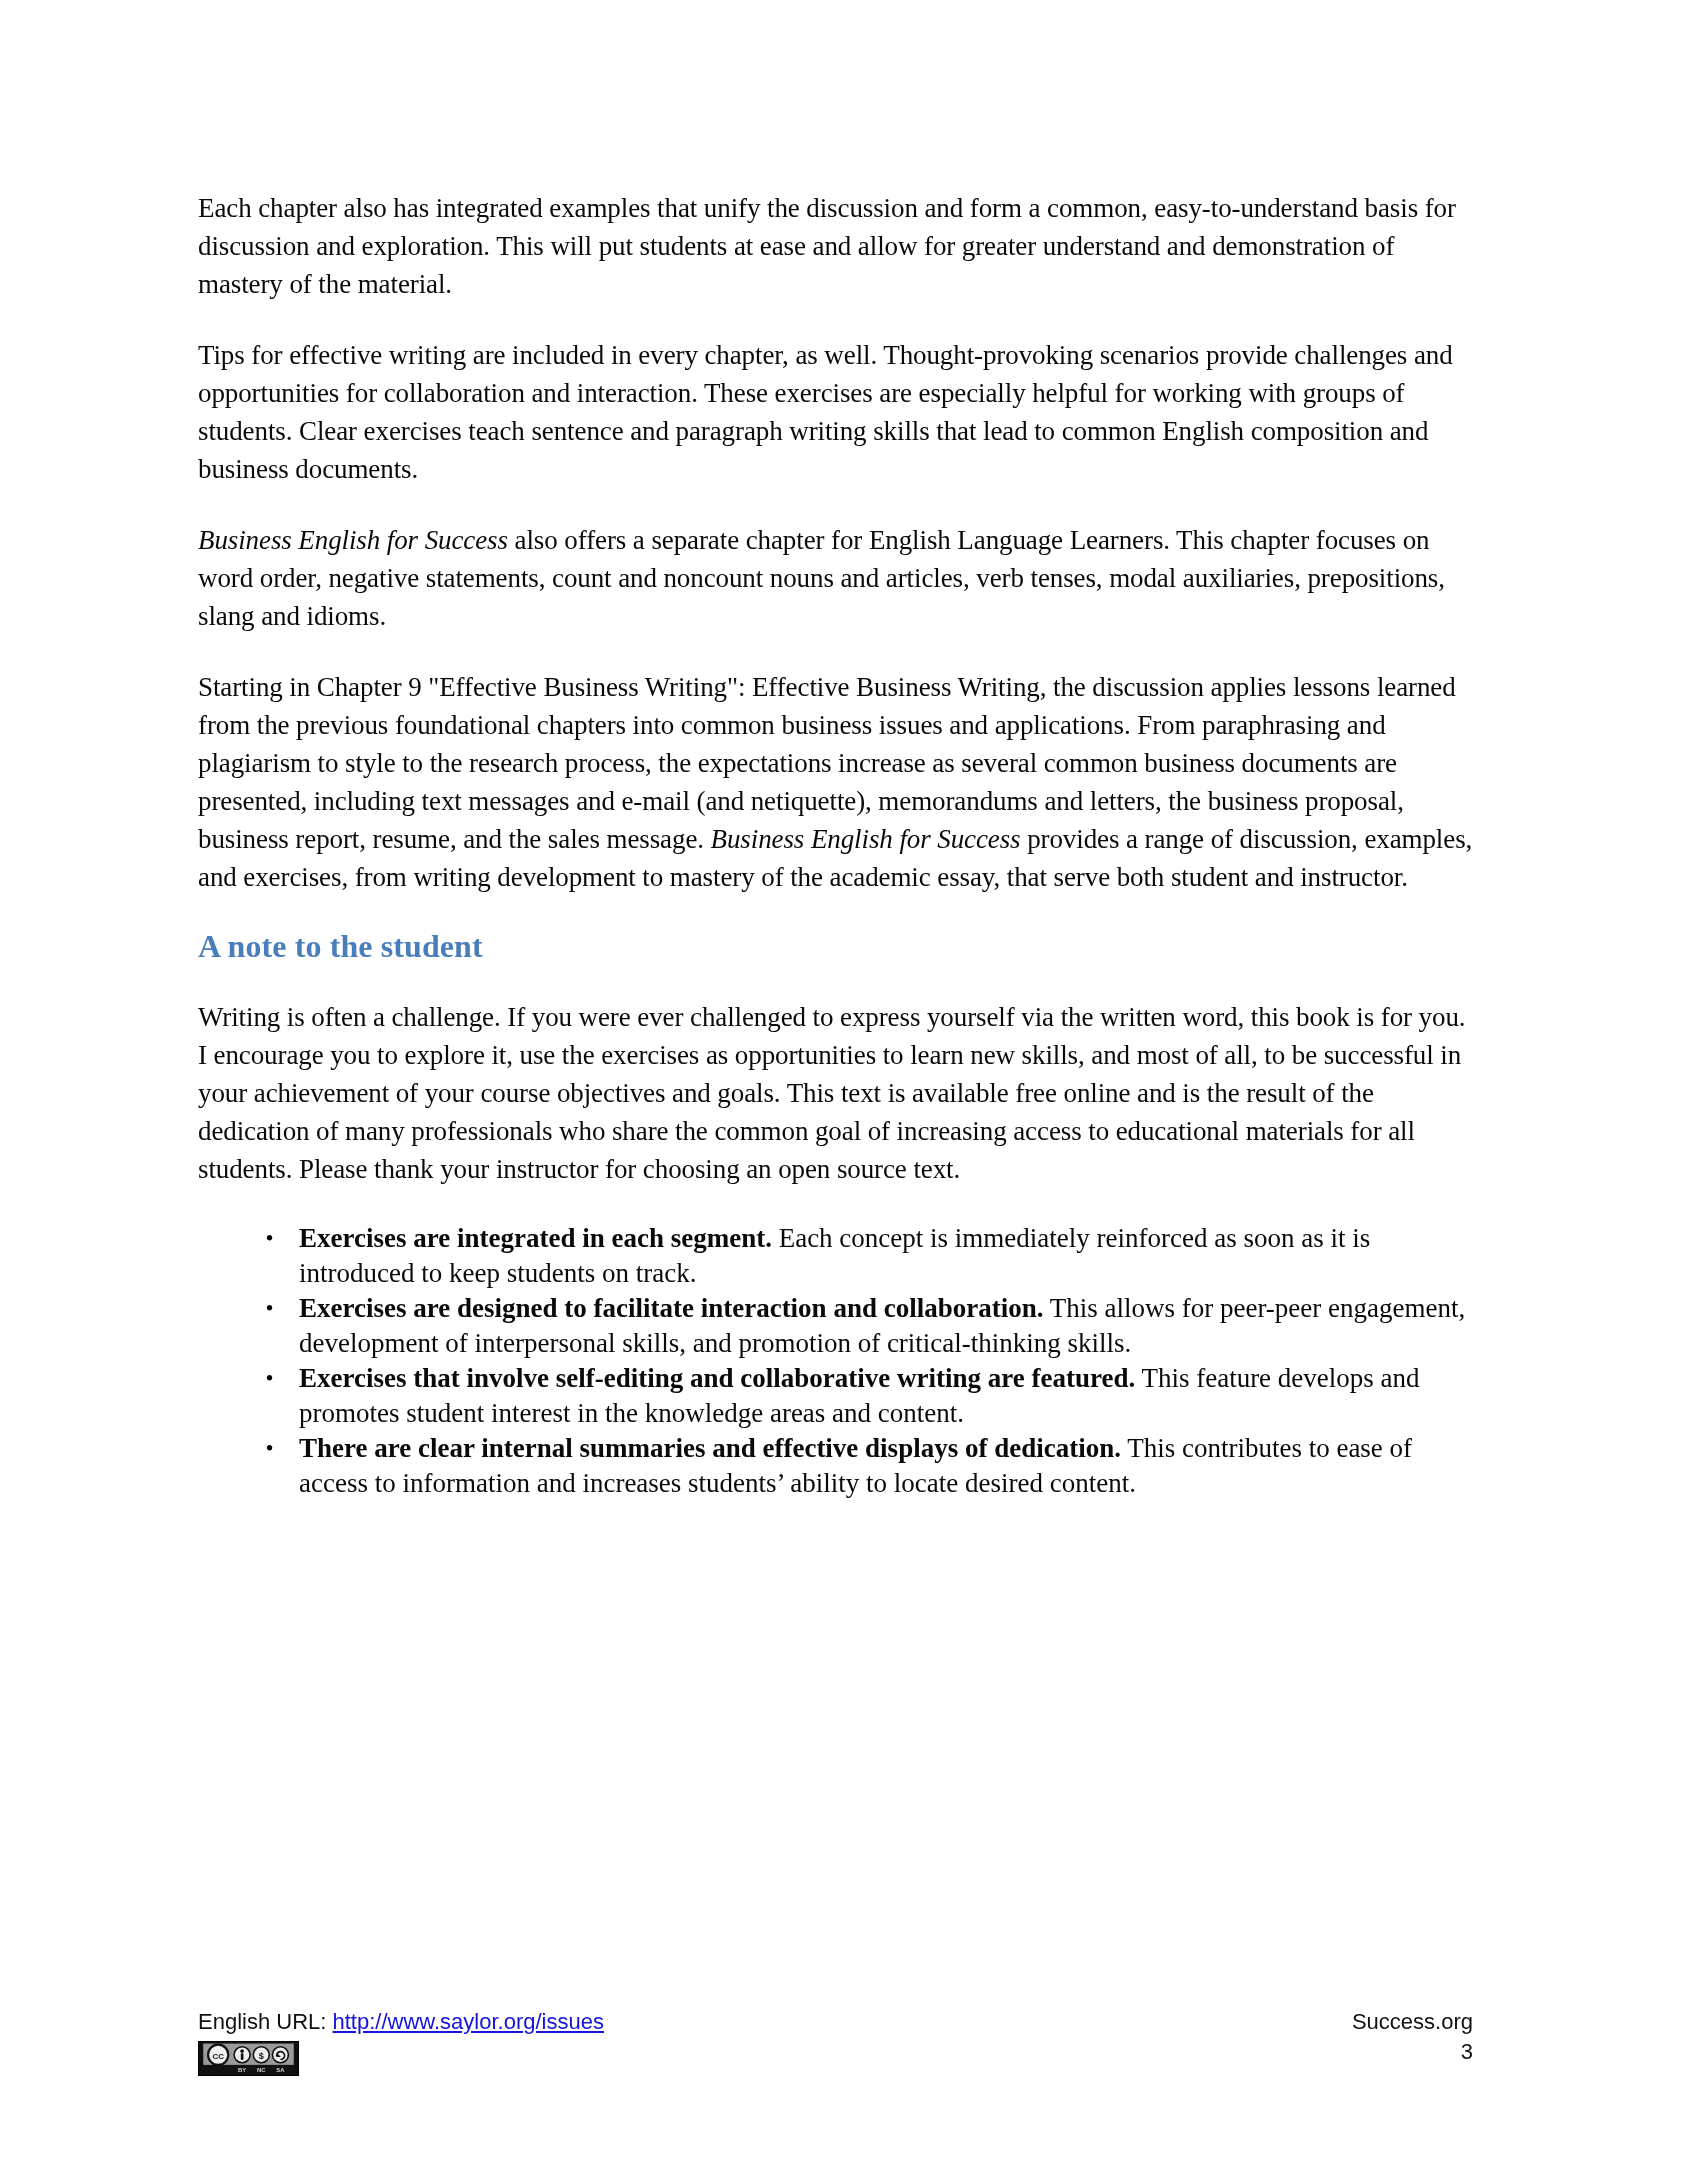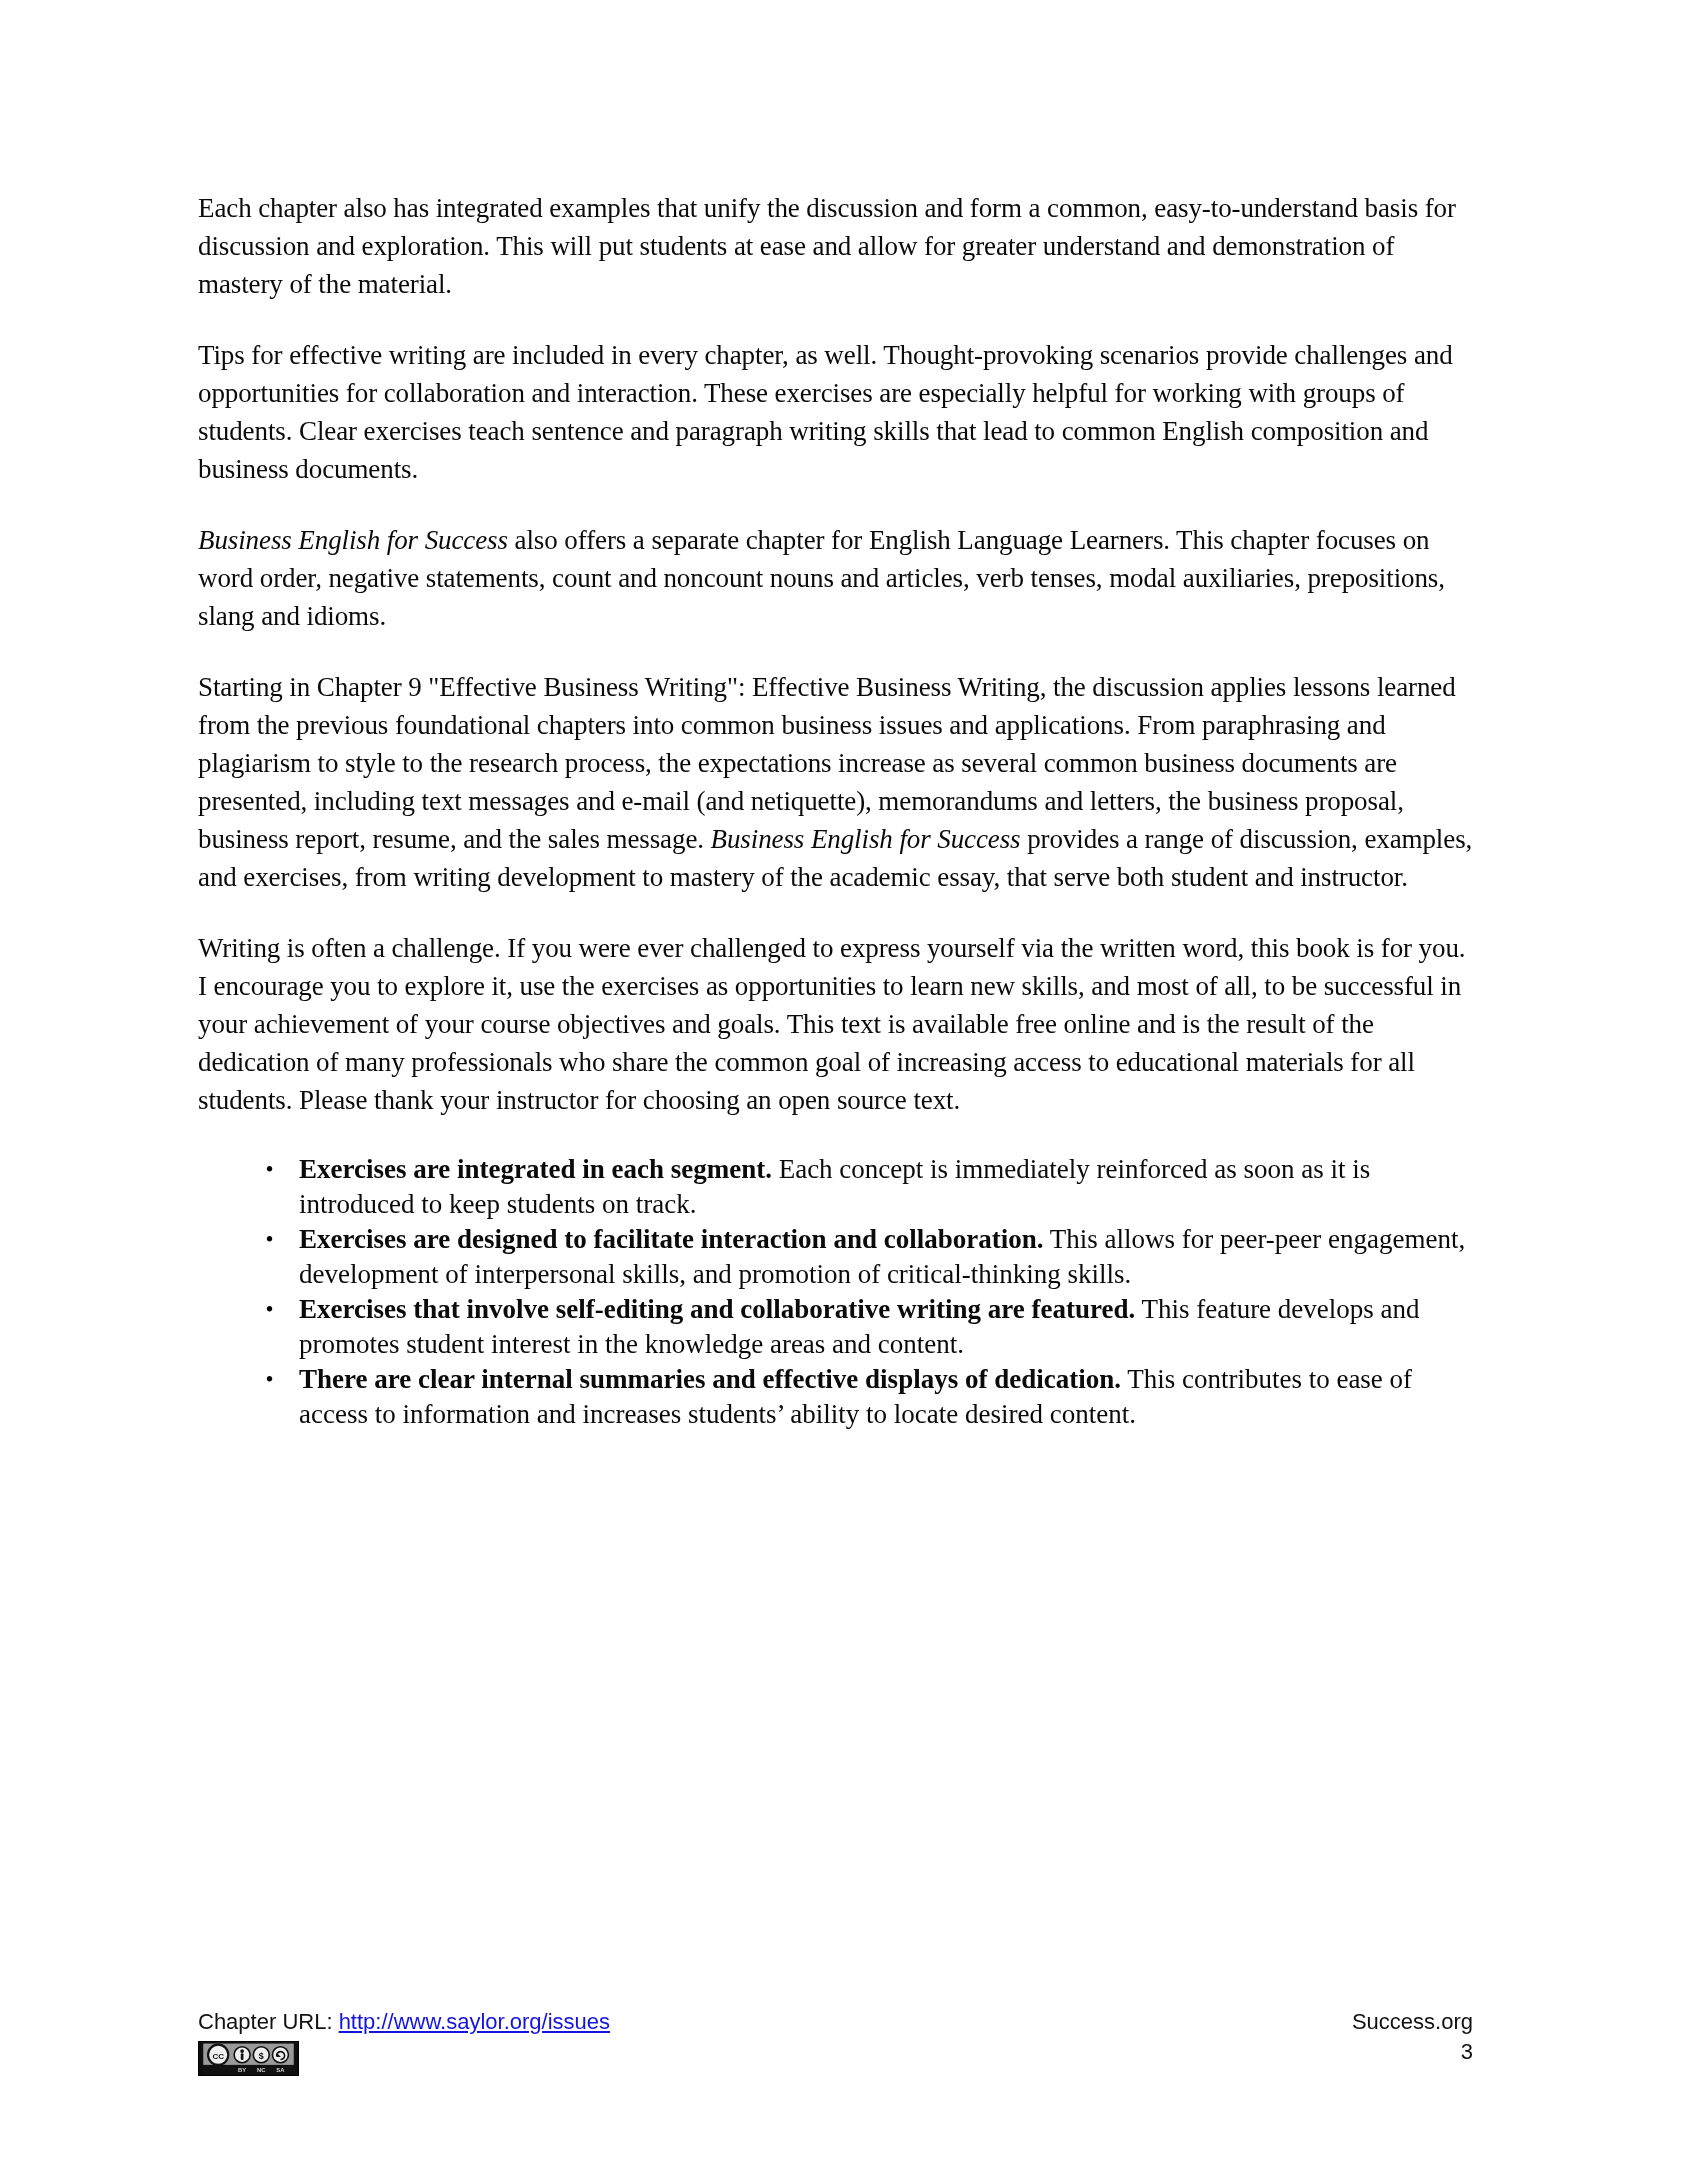--- a/index.html
+++ b/index.html
@@ -166,20 +166,21 @@
     <p class="para">Tips for effective writing are included in every chapter, as well. Thought-provoking scenarios provide challenges and opportunities for collaboration and interaction. These exercises are especially helpful for working with groups of students. Clear exercises teach sentence and paragraph writing skills that lead to common English composition and business documents.</p>
 
     <p class="para">
       <i class="ital">Business English for Success</i><span> also offers a separate chapter for English Language Learners. This chapter focuses on word order, negative statements, count and noncount nouns and articles, verb tenses, modal auxiliaries, prepositions, slang and idioms.</span>
     </p>
 
     <p class="para">
       <span>Starting in Chapter 9 "Effective Business Writing": Effective Business Writing, the discussion applies lessons learned from the previous foundational chapters into common business issues and applications. From paraphrasing and plagiarism to style to the research process, the expectations increase as several common business documents are presented, including text messages and e-mail (and netiquette), memorandums and letters, the business proposal, business report, resume, and the sales message. </span><i class="ital">Business English for Success</i><span> provides a range of discussion, examples, and exercises, from writing development to mastery of the academic essay, that serve both student and instructor.</span>
     </p>
 
+    <h2 class="heading">A note to the student</h2>
 
     <p class="para">Writing is often a challenge. If you were ever challenged to express yourself via the written word, this book is for you. I encourage you to explore it, use the exercises as opportunities to learn new skills, and most of all, to be successful in your achievement of your course objectives and goals. This text is available free online and is the result of the dedication of many professionals who share the common goal of increasing access to educational materials for all students. Please thank your instructor for choosing an open source text.</p>
 
 
     <ul class="feature-list">
 
       <li class="feature-item">
         <span class="bullet-mark">•</span>
         <span class="lead">Exercises are integrated in each segment.</span><span> Each concept is immediately reinforced as soon as it is introduced to keep students on track.</span>
       </li>
@@ -200,21 +201,21 @@
       </li>
 
     </ul>
 
   </div>
 
   <div class="footer">
 
     <div class="footer-row">
       <div class="footer-left">
-        <span>Chapter URL: </span><a class="footer-link" href="#">http://www.saylor.org/issues</a>
+        <span>English URL: </span><a class="footer-link" href="#">http://www.saylor.org/issues</a>
       </div>
       <div class="footer-right">Success.org</div>
     </div>
 
     <div class="page-number">3</div>
 
     <div class="cc-badge">
       <svg viewBox="0 0 176 62" xmlns="http://www.w3.org/2000/svg" aria-hidden="true">
         <rect x="0" y="0" width="176" height="62" fill="#111111"></rect>
         <rect x="3" y="3" width="170" height="40" fill="#9a9a9a"></rect>

